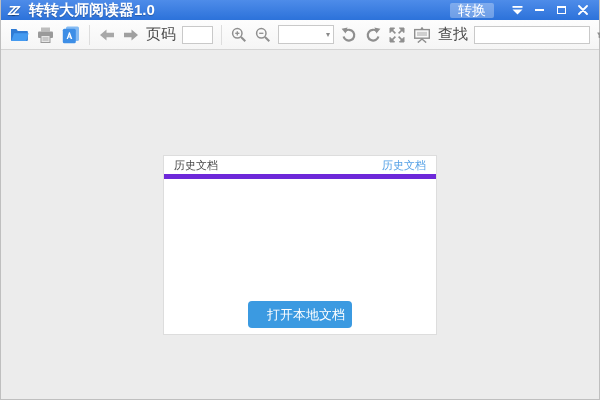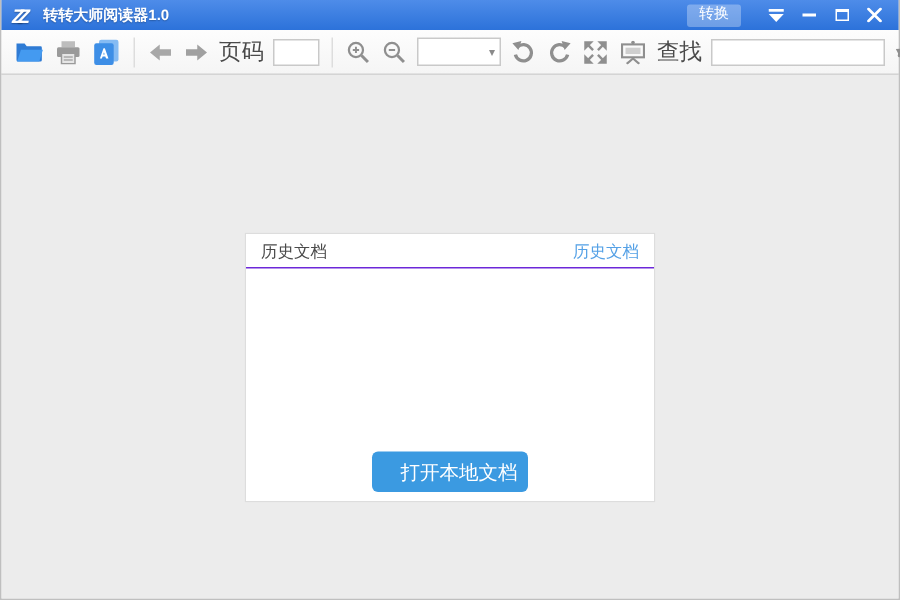--- a/index.html
+++ b/index.html
@@ -8,23 +8,23 @@
 
   .window { width:600px; height:400px; display:flex; flex-direction:column;
             border:1px solid #bfbfbf; border-top:none;justify-content:flex-end; }
 
   
   .titlebar { height:20px; flex:0 0 20px; background:linear-gradient(#4e8ce9,#2c72da);
               display:flex; align-items:center; padding:0 7px; }
   .logo { color:#fff; font-weight:bold; font-style:italic; font-size:13px;
           letter-spacing:-4px; line-height:1; margin-right:9px; padding-right:4px;
           text-shadow:0 1px 1px rgba(0,0,0,.3); }
-  .win-title { color:#fff; font-size:10px; font-weight:bold; flex:1;
+  .win-title { color:#fff; font-size:15px; font-weight:bold; flex:1;
                text-shadow:0 1px 1px rgba(0,0,0,.25); }
-  .convert-btn { background:rgba(255,255,255,.3); color:#fff; font-size:10px;
+  .convert-btn { background:rgba(255,255,255,.3); color:#fff; font-size:14px;
                  line-height:14px; height:15px; padding:0 8px; border:none;
                  border-radius:2px; margin-right:10px; cursor:pointer; }
   .tb-ctrl { width:18px; height:16px; display:flex; align-items:center;
              justify-content:center; margin-left:4px; cursor:pointer; }
   .min-bar { width:9px; height:2px; background:#fff; }
   .max-box { width:9px; height:8px; border:1px solid #fff; border-top:2px solid #fff; }
 
   
   .toolbar { height:30px; flex:0 0 30px; background:linear-gradient(#fdfdfd,#f5f5f5);
              border-bottom:1px solid #d4d4d4; display:flex; align-items:center;
@@ -43,21 +43,21 @@
   .caret { font-size:8px; color:#8a8a8a; line-height:1; }
   .flip { transform:scaleX(-1); }
 
   
   .content { flex:1; background:#ececec; position:relative; }
   .panel { position:absolute; left:50%; top:105px; transform:translateX(-50%);
            width:274px; height:180px; background:#fff; border:1px solid #dddddd;
            display:flex; flex-direction:column; }
   .panel-header { height:23px; flex:0 0 23px; display:flex; align-items:center;
                   justify-content:space-between; padding:0 10px;
-                  border-bottom:1px solid #6d28d9; }
+                  border-bottom:5px solid #6d28d9; }
   .panel-title { font-size:11px; color:#4a4a4a; }
   .clear-link { font-size:11px; color:#55a1e6; cursor:pointer; }
   .panel-body { flex:1; }
   .open-btn { align-self:center; margin-bottom:6px; width:104px; height:27px;
               background:#3b9ae1; color:#fff; font-size:13px; border:none;
               border-radius:4px; cursor:pointer; display:flex; align-items:center;
               justify-content:center;padding-left:12px; }
 </style>
 </head>
 <body>

